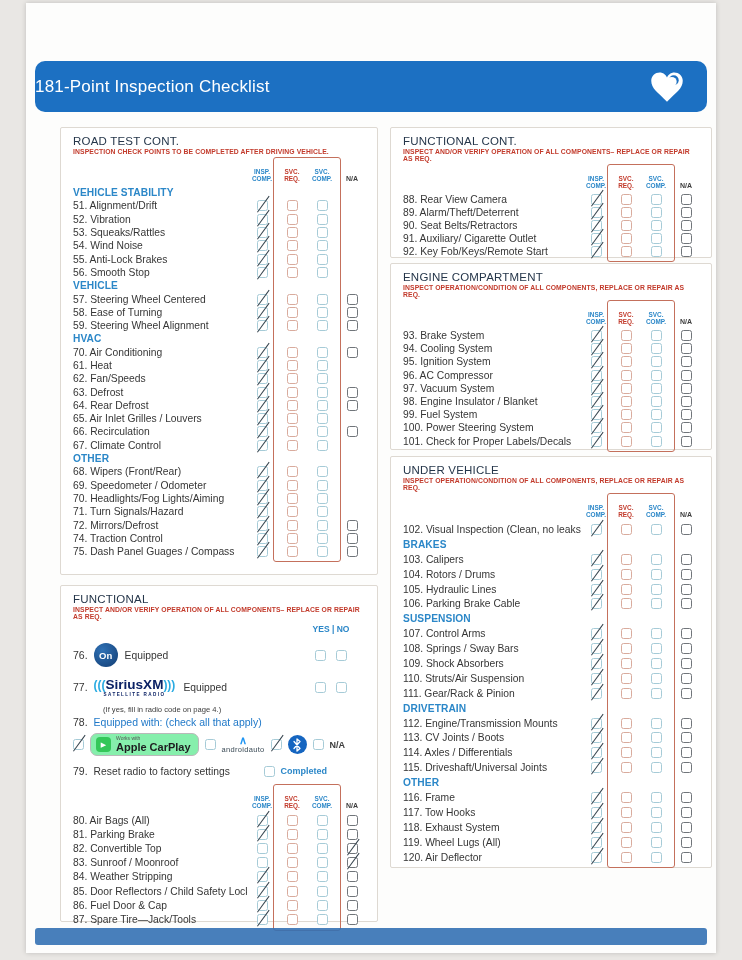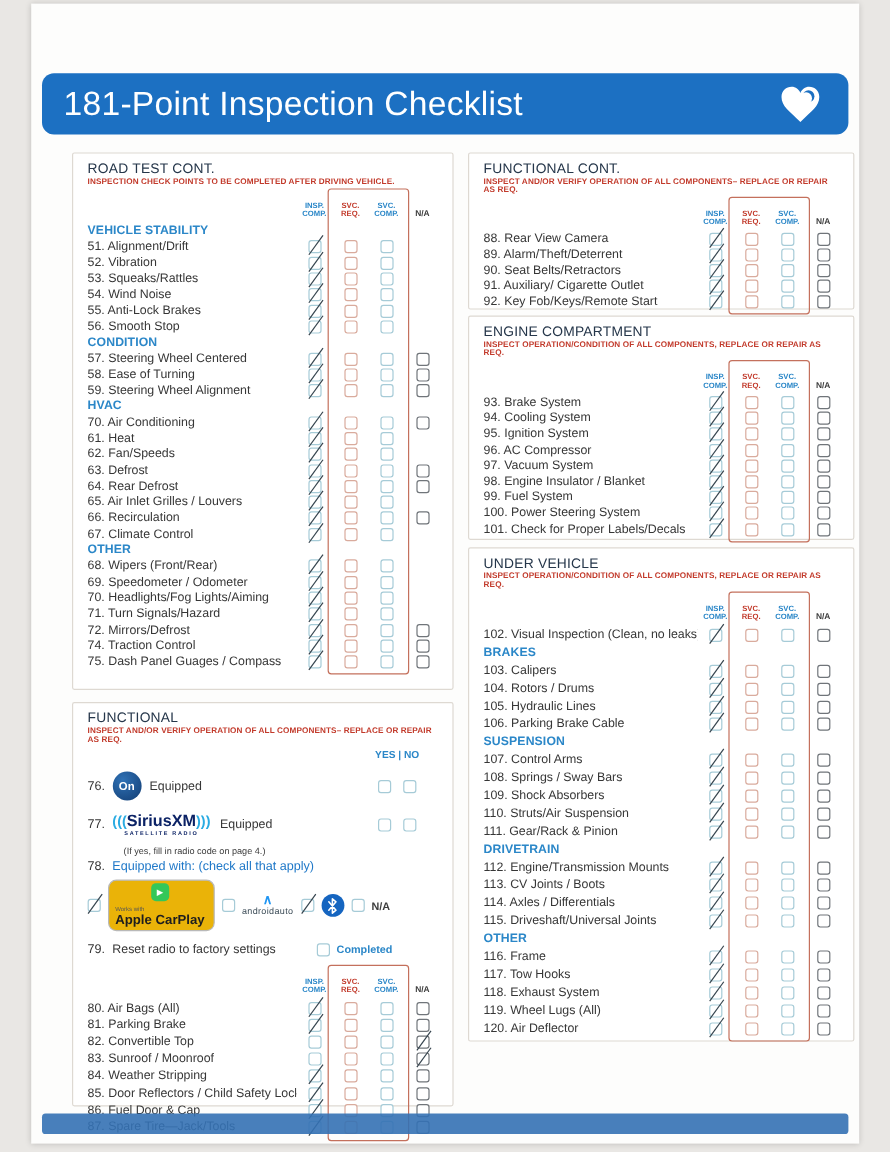--- a/index.html
+++ b/index.html
@@ -5,21 +5,21 @@
   html,body{margin:0;padding:0;}
   body{
     width:742px;height:960px;position:relative;overflow:hidden;
     background:#e9e7e4;font-family:"Liberation Sans",sans-serif;
   }
   .stage{position:absolute;left:26px;top:3px;width:690px;height:950px;
     background:#fdfdfc;box-shadow:0 0 5px rgba(0,0,0,.18);}
   
   .header-bar{position:absolute;left:9px;top:58px;width:672px;height:51px;
     background:var(--header-blue,#1c70c2);border-radius:10px;display:flex;align-items:center;}
-  .header-title{color:#fff;font-size:28px;font-weight:500;margin-left:18px;letter-spacing:.2px;}
+  .header-title{color:#fff;font-size:17px;font-weight:500;letter-spacing:.2px;}
   .heart{position:absolute;right:22px;top:9px;width:36px;height:34px;}
   
   .footer-bar{position:absolute;left:9px;top:925px;width:672px;height:17px;
     background:var(--footer-blue,#3471b4);border-radius:3px;opacity:.9;}
   
   .section{position:absolute;background:#fff;border:1px solid #ded9d2;border-radius:2px;
     box-sizing:border-box;padding:7px 10px 5px 12px;}
   .sec-title{font-size:11.5px;font-weight:normal;color:#25364a;letter-spacing:.2px;}
   .sec-sub{font-size:6.8px;font-weight:bold;color:#c23a2b;margin-top:1px;letter-spacing:.1px;}
   
@@ -50,21 +50,21 @@
     color:#fff;font-size:9.5px;font-weight:bold;display:flex;align-items:center;justify-content:center;margin-right:7px;text-align:right;}
   .sxm{display:inline-block;text-align:center;margin-right:8px;line-height:1;}
   .sxm-main{font-size:13.5px;font-weight:bold;color:#0b2265;}
   .sxm-arc{color:#29abe2;font-weight:bold;font-size:12px;}
   .sxm-sub{font-size:4.6px;font-weight:bold;color:#0b2265;letter-spacing:1.4px;margin-top:1px;}
   .fnote{font-size:7.6px;color:#3c3c3c;margin:1px 0 2px 30px;}
   .f78label{font-size:10.5px;font-weight:normal;color:#1f78c8;}
   .opt-row{display:flex;align-items:center;gap:6px;margin:5px 0 4px 0;}
   .opt-cb{width:11px;height:11px;border:1.6px solid #a6cbd7;border-radius:2.5px;position:relative;box-sizing:border-box;}
   .carplay{display:flex;align-items:center;border:1.5px solid #b9b9b9;border-radius:7px;
-    padding:2px 7px 2px 5px;gap:5px;background:#eab308;flex-direction:column;}
+    padding:2px 7px 2px 5px;gap:5px;background:#86efac;}
   .cp-icon{width:15px;height:15px;border-radius:4px;background:#34c759;color:#fff;
     font-size:7px;display:flex;align-items:center;justify-content:center;}
   .cp-top{font-size:5px;color:#555;line-height:1;}
   .cp-main{font-size:11px;font-weight:bold;color:#1d1d1f;line-height:1.1;}
   .aauto{text-align:center;line-height:1;}
   .aa-caret{color:#2196f3;font-size:11px;font-weight:bold;}
   .aa-name{font-size:7.5px;color:#3b4b56;letter-spacing:.3px;}
   .bt{width:19px;height:19px;border-radius:50%;background:#1565c0;display:flex;
     align-items:center;justify-content:center;}
   .opt-na{font-size:9px;font-weight:bold;color:#3d3d3d;}
@@ -199,21 +199,21 @@
             </div>
             <div class="cell">
               <span class="cb c2"></span>
             </div>
             <div class="cell">
               <span class="cb c3"></span>
             </div>
             <div class="cell"></div>
           </div>
           <div class="trow">
-            <div class="tgroup">CONDITION</div>
+            <div class="tgroup">VEHICLE</div>
           </div>
           <div class="trow">
             <div class="tlabel">57. Steering Wheel Centered</div>
             <div class="cell">
               <span class="cb c1">
                 <i class="tick"></i>
               </span>
             </div>
             <div class="cell">
               <span class="cb c2"></span>

